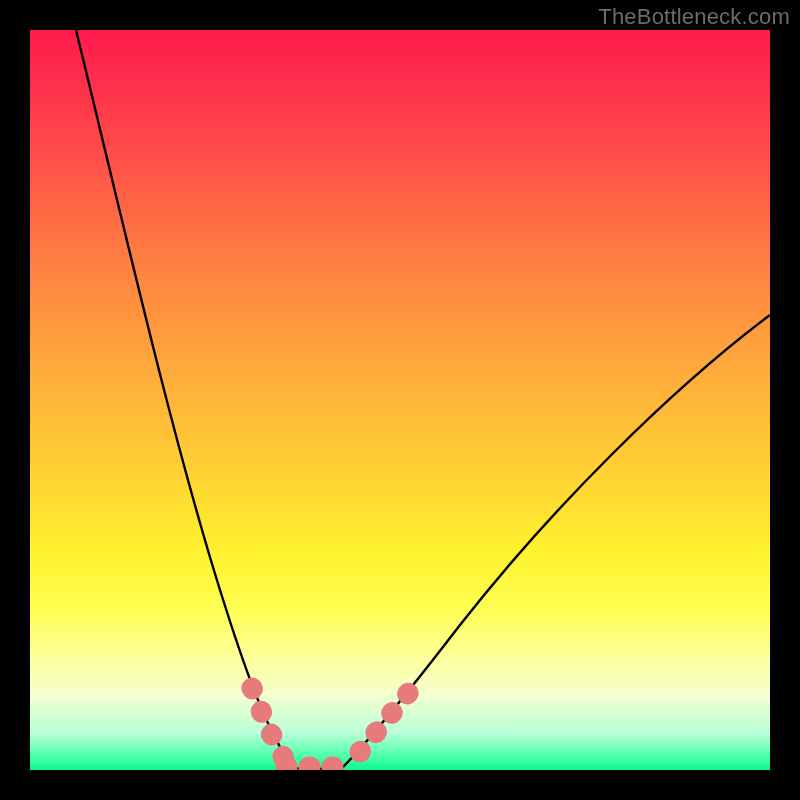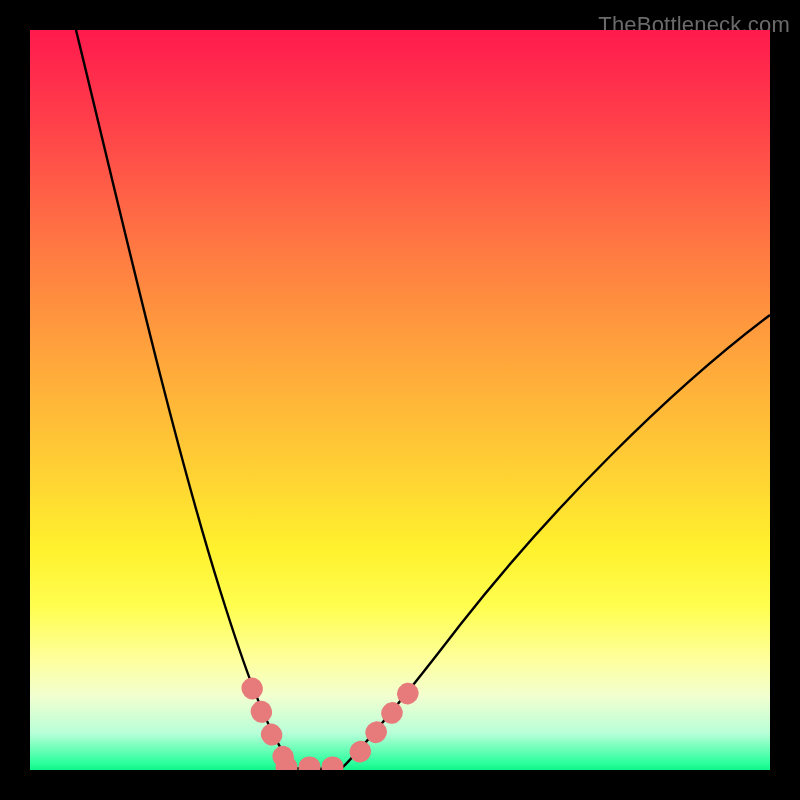--- a/index.html
+++ b/index.html
@@ -43,21 +43,21 @@
   }
   svg.curves {
     position: absolute;
     left: 0;
     top: 0;
     width: 740px;
     height: 740px;
   }
   .watermark {
     position: absolute;
-    top: 12px;
+    top: 4px;
     right: 10px;
     color: #6b6b6b;
     font-size: 22px;
     letter-spacing: 0.2px;
     user-select: none;
     text-align: right;
   }
 </style>
 </head>
 <body>

